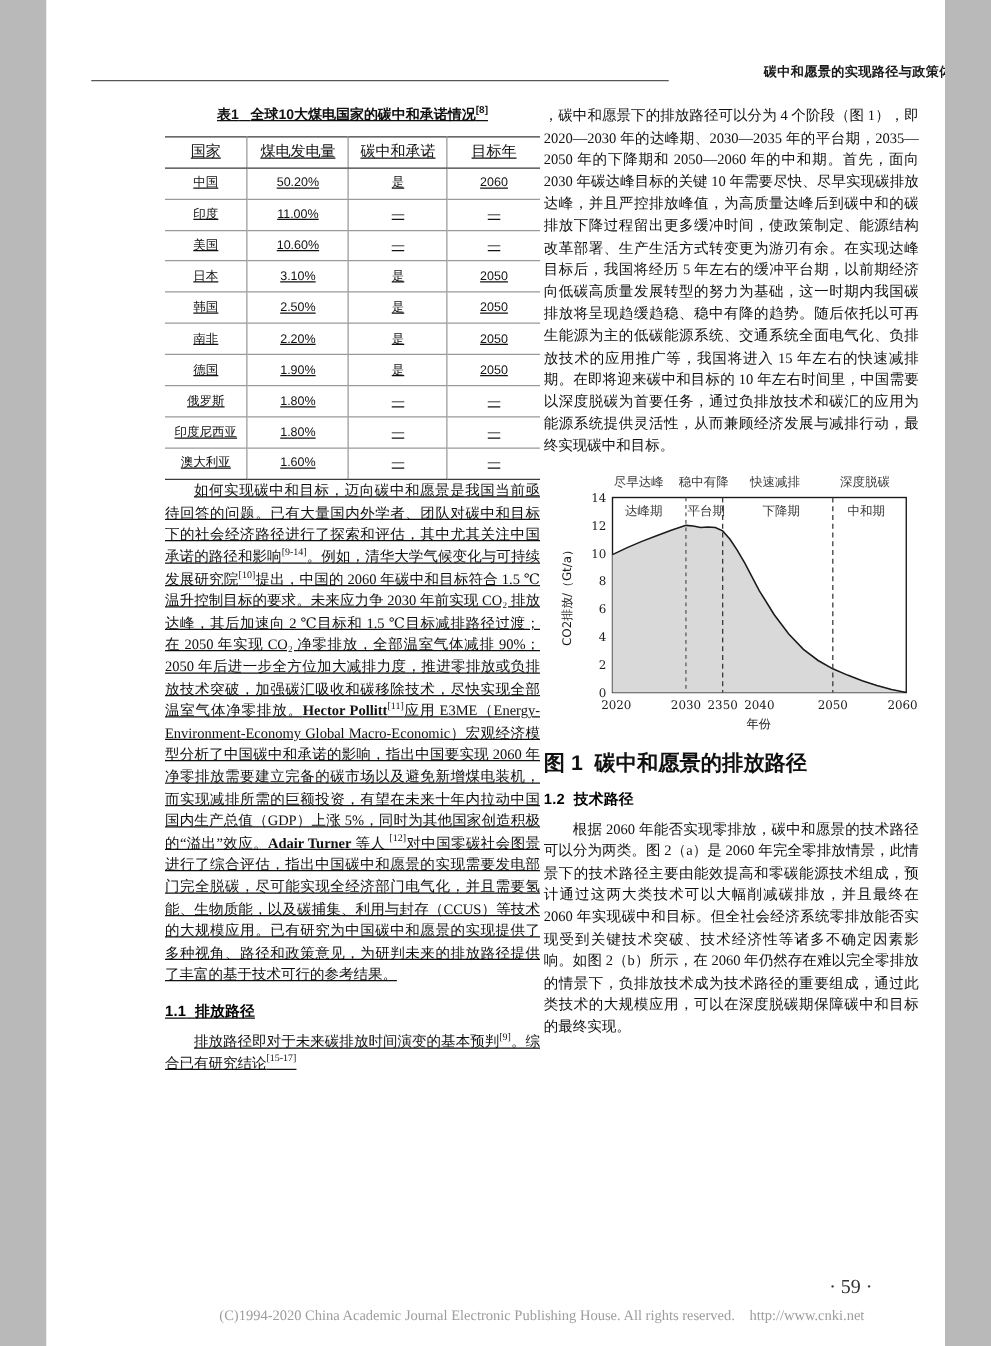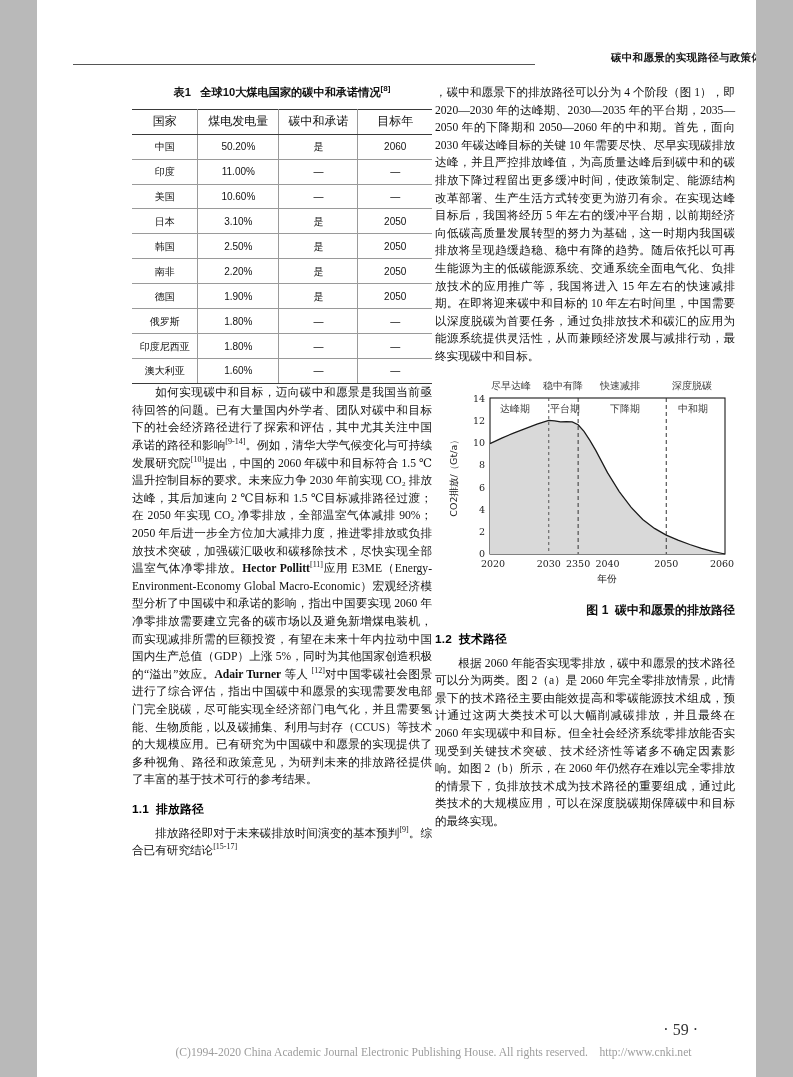--- a/index.html
+++ b/index.html
@@ -28,21 +28,21 @@
   }
   .runhead .blk{
     position:absolute;right:16px;top:7px;width:36px;height:11px;background:#222;
   }
   
   .col{
     position:absolute;top:84px;width:300px;
     font-size:11.6px;line-height:17.6px;color:#111;
     text-align:justify;
   }
-  .col-left{left:95px;}
+  .col-left{left:95px;text-decoration:underline;}
   .col-right{left:398px;}
 
   p{margin:0;text-indent:2em;text-align:justify;text-justify:inter-ideograph;}
   p.noind{text-indent:0;}
   sup{font-size:8px;vertical-align:super;line-height:0;}
   .bold-en{font-weight:bold;}
 
   h2.sec{
     font-family:"Liberation Sans","DejaVu Sans",sans-serif;
     font-size:13.2px;font-weight:bold;color:#000;
@@ -78,22 +78,22 @@
     border-top:1.4px solid #3a3a3a;
     border-bottom:1.4px solid #3a3a3a;
     font-size:12px;
   }
   table.data tbody tr:last-child td{border-bottom:1.4px solid #3a3a3a;}
   table.data td.num{font-family:"Liberation Sans","DejaVu Sans",sans-serif;}
   
   .figure{margin:10px 0 0 0;}
   .fig-cap{
     font-family:"Liberation Sans","DejaVu Sans",sans-serif;
-    font-weight:bold;font-size:12px;color:#111;
-    text-align:right;margin:4px 0 0 0;
+    font-weight:bold;font-size:17px;color:#111;
+    text-align:left;margin:4px 0 0 0;
   }
   .chart-wrap{position:relative;width:300px;height:222px;}
   
   .pagenum{
     position:absolute;right:58px;top:1021px;
     font-size:16px;color:#333;
     font-family:"Liberation Serif","DejaVu Serif",serif;
   }
   .copyright{
     position:absolute;left:0;top:1046px;width:793px;

